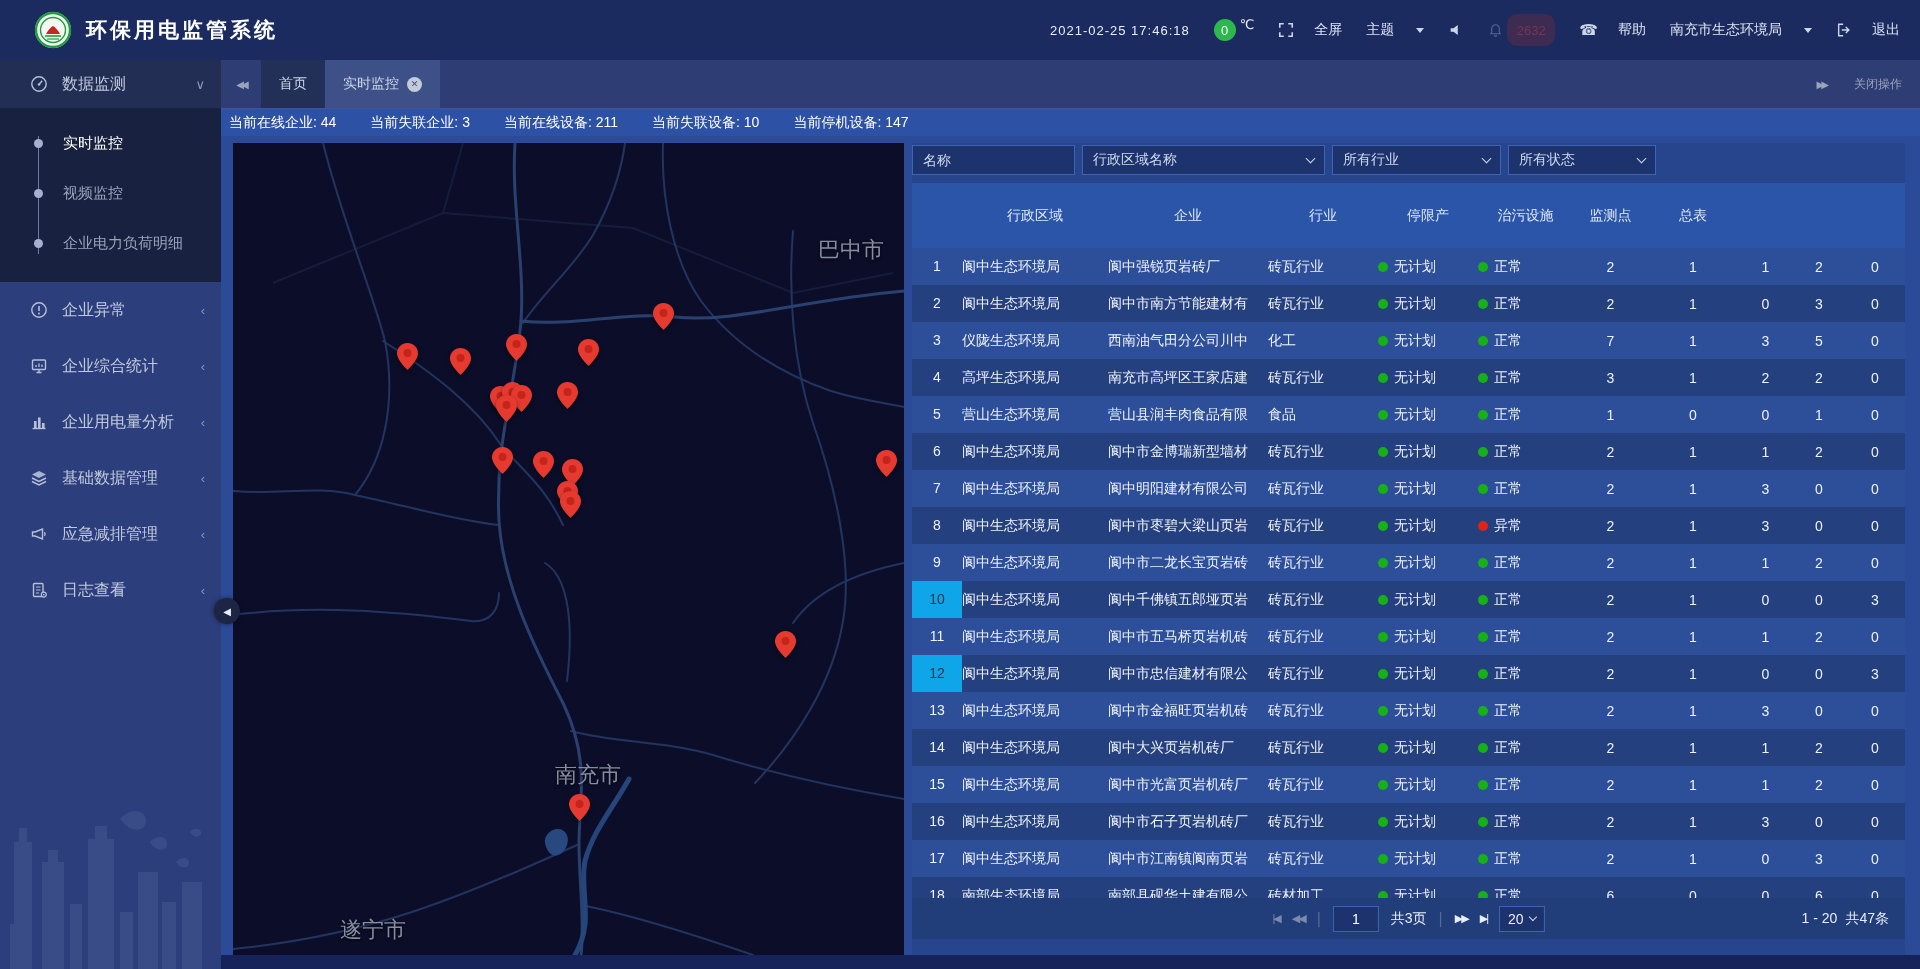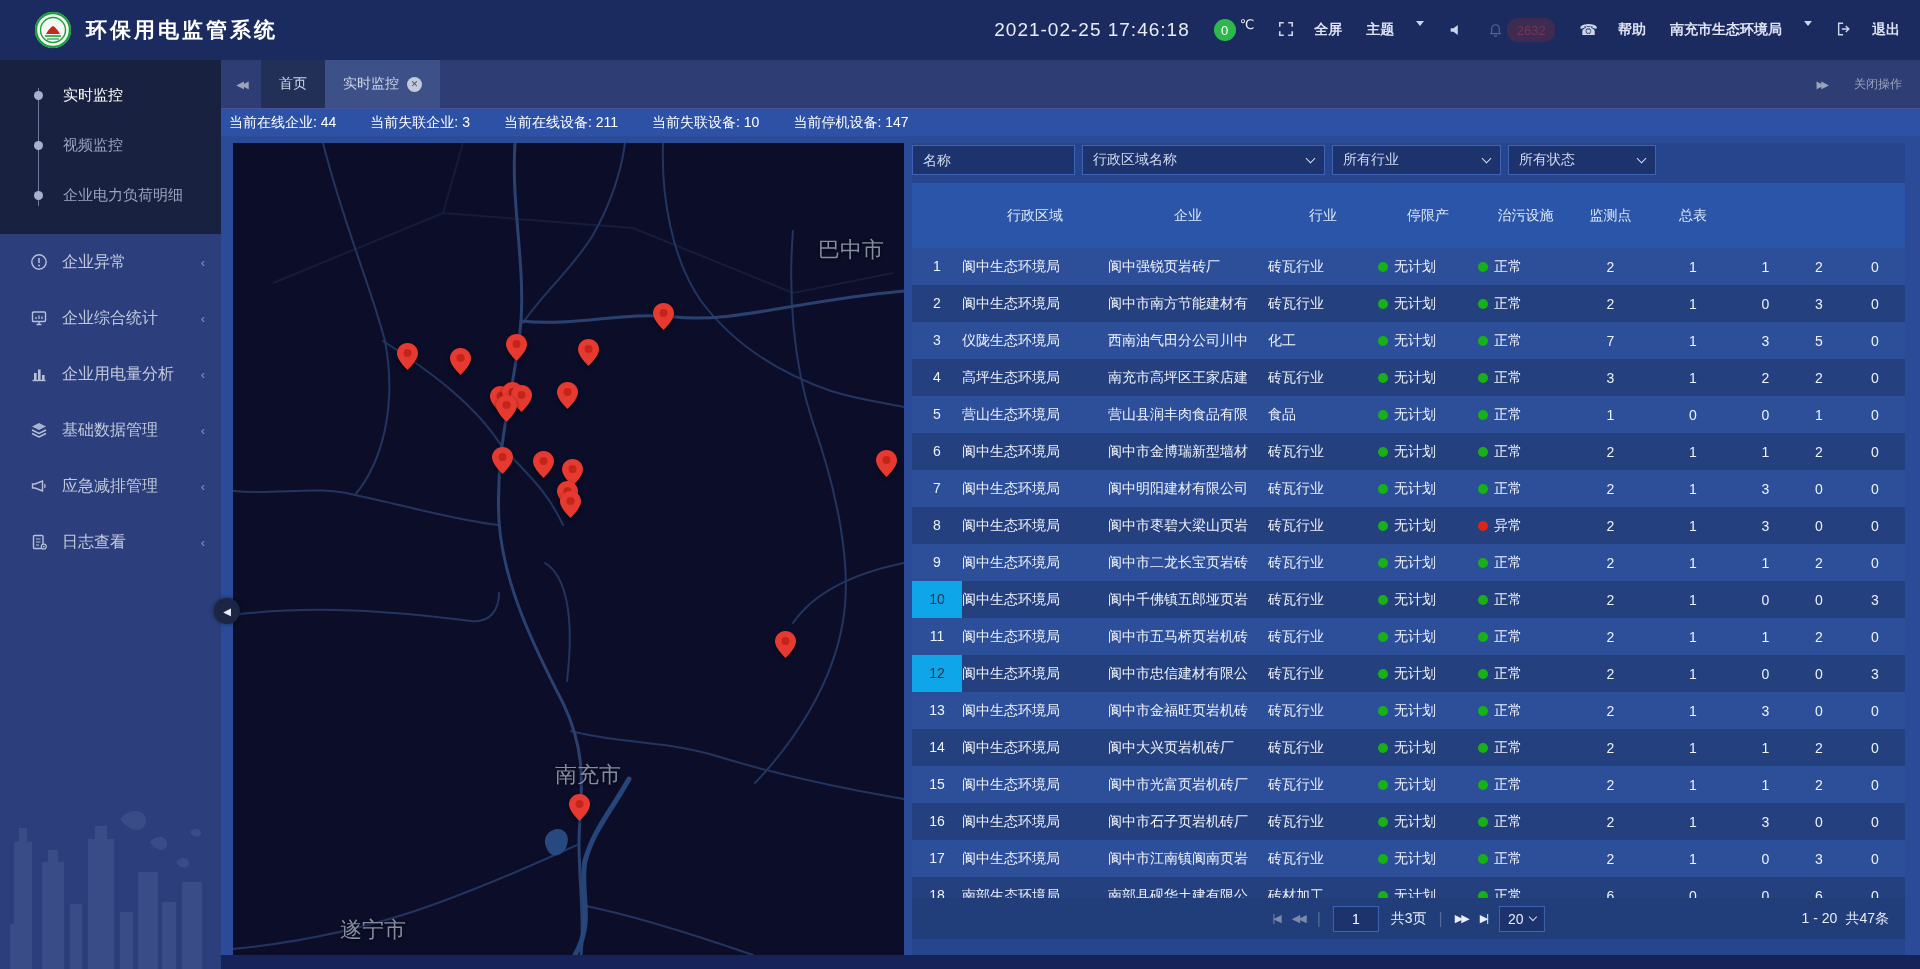--- a/index.html
+++ b/index.html
@@ -7,32 +7,32 @@
     font-family:"Liberation Sans","DejaVu Sans",sans-serif; }
   .page { position:relative; width:1920px; height:969px; background:#2b4b99; }
 
   
   .topbar { position:absolute; left:0; top:0; width:1920px; height:60px; background:#1b2b5f;
     display:flex; align-items:center; justify-content:space-between; z-index:30; }
   .brand { display:flex; align-items:center; padding-left:34px; gap:14px; }
   .logo { width:38px; height:38px; flex:0 0 38px; }
   .app-title { color:#ffffff; font-size:21px; font-weight:bold; letter-spacing:3px; }
   .topbar-right { display:flex; align-items:center; gap:24px; padding-right:20px; color:#dde3f2; font-size:14px; }
-  .datetime { font-size:19px; color:#e8edf8; letter-spacing:1px; }
+  .datetime { font-size:13px; color:#e8edf8; letter-spacing:1px; }
   .temp-wrap { display:flex; align-items:flex-start; gap:4px; }
   .temp-badge { width:22px; height:22px; border-radius:50%; background:#2db84e; color:#fff;
     font-size:13px; display:flex; align-items:center; justify-content:center; }
   .temp-unit { font-size:13px; color:#eef2fa; margin-top:-2px; }
-  .top-item { display:flex; gap:20px; cursor:pointer; white-space:nowrap;font-weight:bold; }
+  .top-item { display:flex; align-items:center; gap:20px; cursor:pointer; white-space:nowrap; }
   .top-item svg { width:16px; height:16px; color:#cdd5e8; }
   .caret-down { width:0; height:0; border-left:4px solid transparent; border-right:4px solid transparent;
     border-top:5px solid #cdd5e8; display:inline-block; margin-left:2px; }
   .bell-wrap { display:flex; align-items:center; gap:4px; opacity:.95; }
   .bell-wrap svg { width:15px; height:15px; color:#5b6898; }
-  .notif-pill { min-width:48px; height:24px; border-radius:10px; background:#3f2b52; color:#7e3750;
+  .notif-pill { min-width:48px; height:32px; border-radius:10px; background:#3f2b52; color:#7e3750;
     font-size:13px; display:flex; align-items:center; justify-content:center; padding:0 8px; }
   .phone-glyph { font-size:15px; color:#cdd5e8; }
 
   
   .sidebar { position:absolute; left:0; top:60px; width:221px; height:909px; background:#2c3e7b; z-index:20; overflow:hidden; }
   .side-group { height:56px; display:flex; align-items:center; padding:0 16px 0 30px;
     color:#c2c9dc; font-size:16px; cursor:pointer; position:relative; }
   .side-group .gicon { width:18px; height:18px; margin-right:14px; color:#b6c0d8; flex:0 0 18px; }
   .side-group .gicon svg { width:18px; height:18px; display:block; }
   .side-group .chev { margin-left:auto; font-size:13px; color:#8d97b5; }
@@ -184,20 +184,31 @@
         <svg viewBox="0 0 18 18">
             <path d="M8 2.5H3v13h5M11 5.5l3.5 3.5L11 12.5M6.5 9H14" fill="none" stroke="currentColor" stroke-width="1.6"></path>
           </svg>
         <span>退出</span>
       </span>
     </div>
   </header>
 
   <aside class="sidebar">
     <nav id="sidebar-nav">
+        <div class="side-group open">
+          <span class="gicon">
+            <svg viewBox="0 0 18 18">
+              <circle cx="9" cy="9" r="7.2" fill="none" stroke="currentColor" stroke-width="1.4"></circle>
+              <path d="M9 9.5 12.2 5.8" stroke="currentColor" stroke-width="1.4" fill="none"></path>
+              <circle cx="9" cy="9.5" r="1.2" fill="currentColor"></circle>
+            </svg>
+          </span>
+          <span class="glabel">数据监测</span>
+          <span class="chev">∨</span>
+        </div>
         <div class="submenu">
           <div class="rail"></div>
           <div class="side-sub active">
             <span class="dot"></span>
             <span>实时监控</span>
           </div>
           <div class="side-sub">
             <span class="dot"></span>
             <span>视频监控</span>
           </div>

